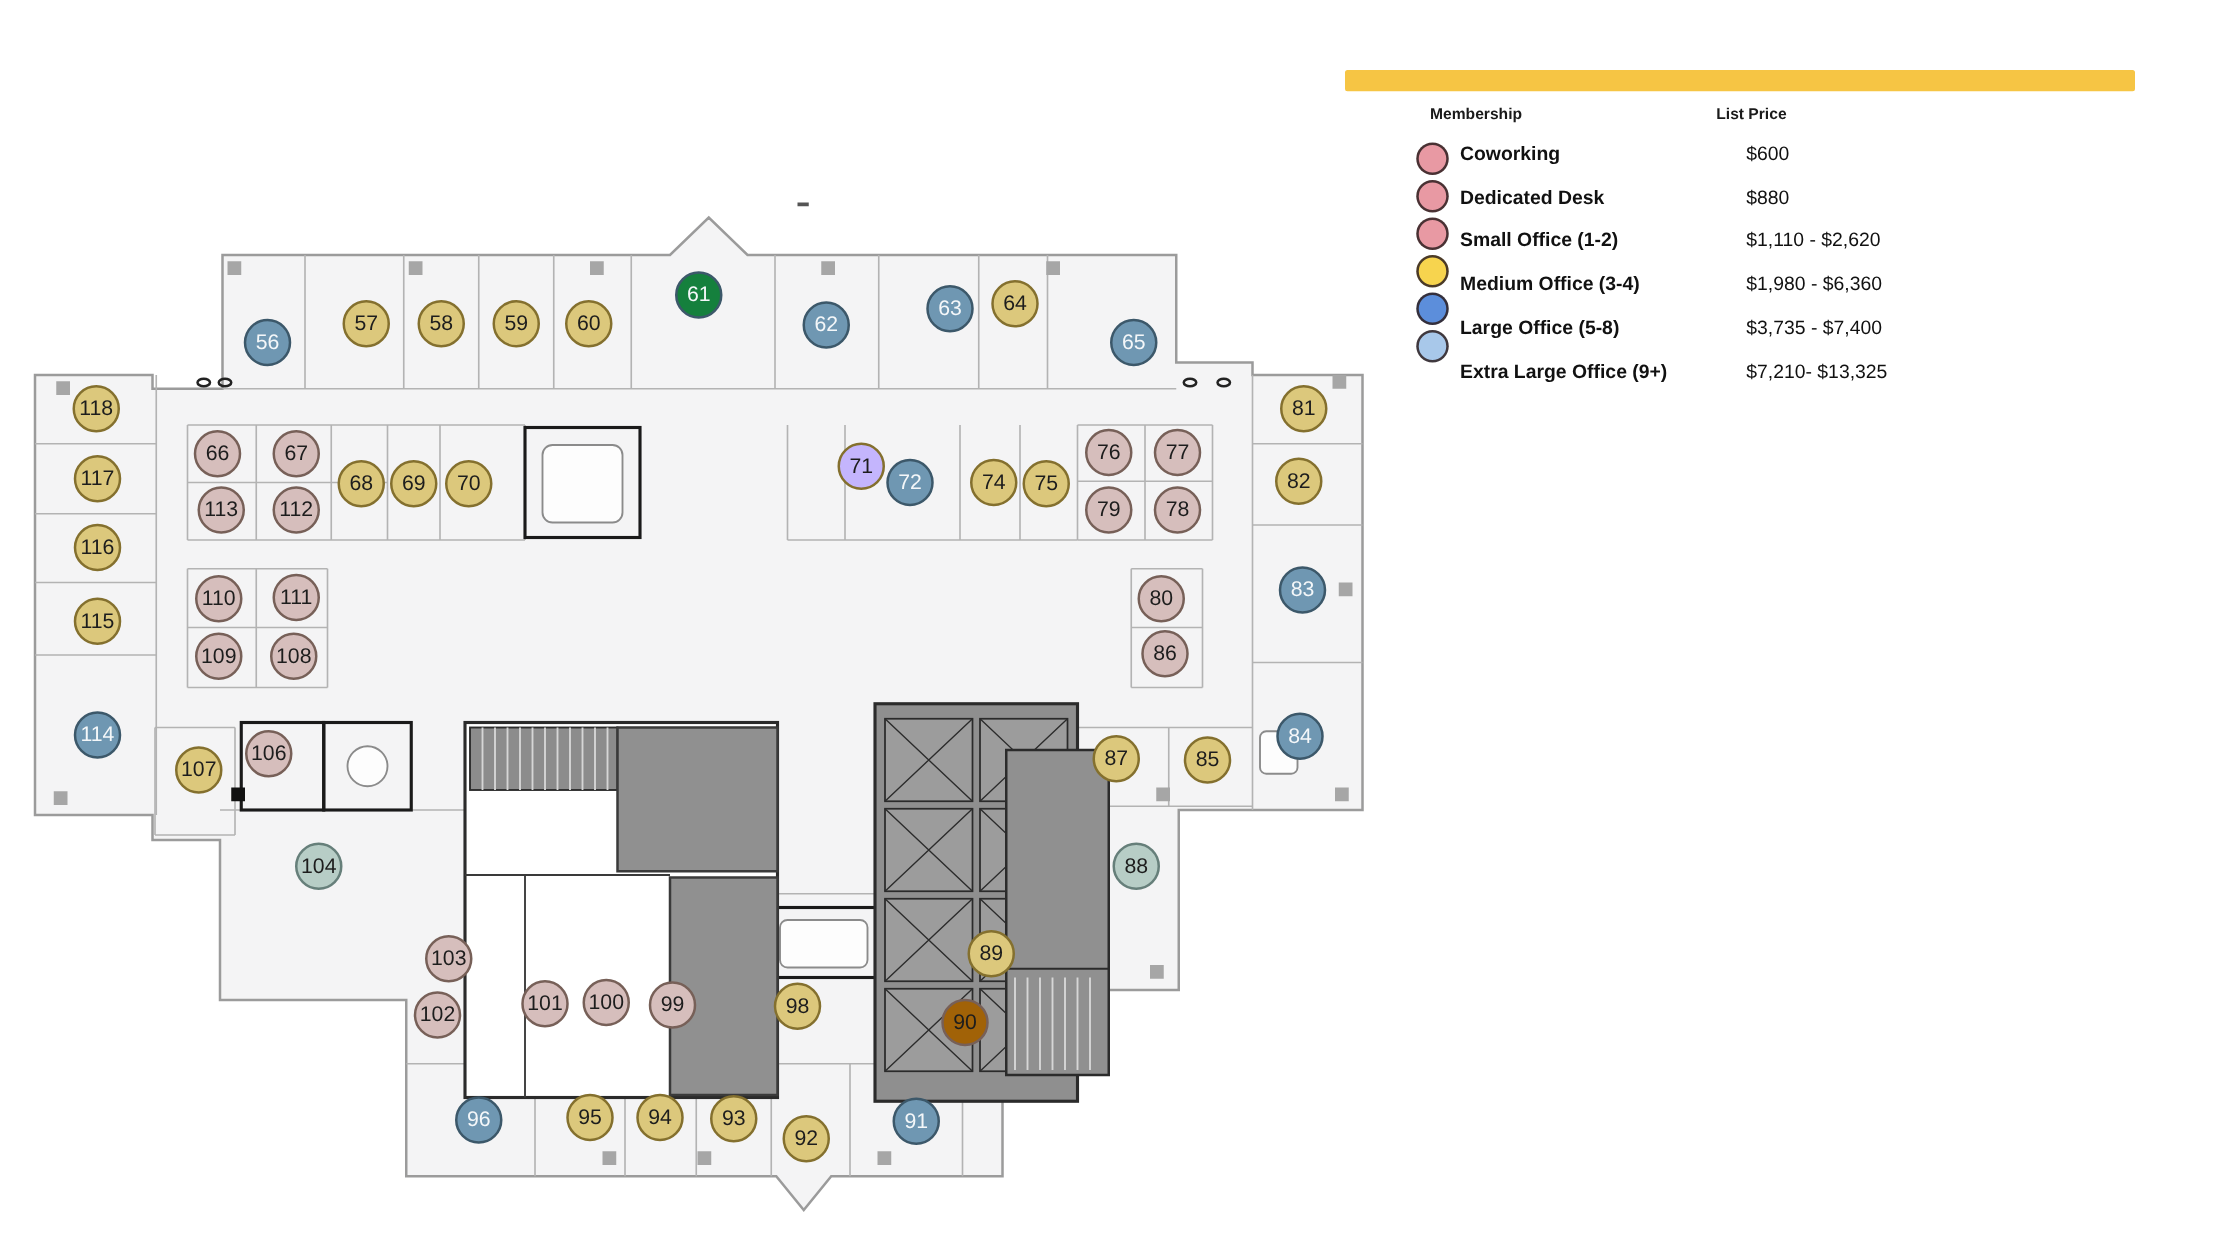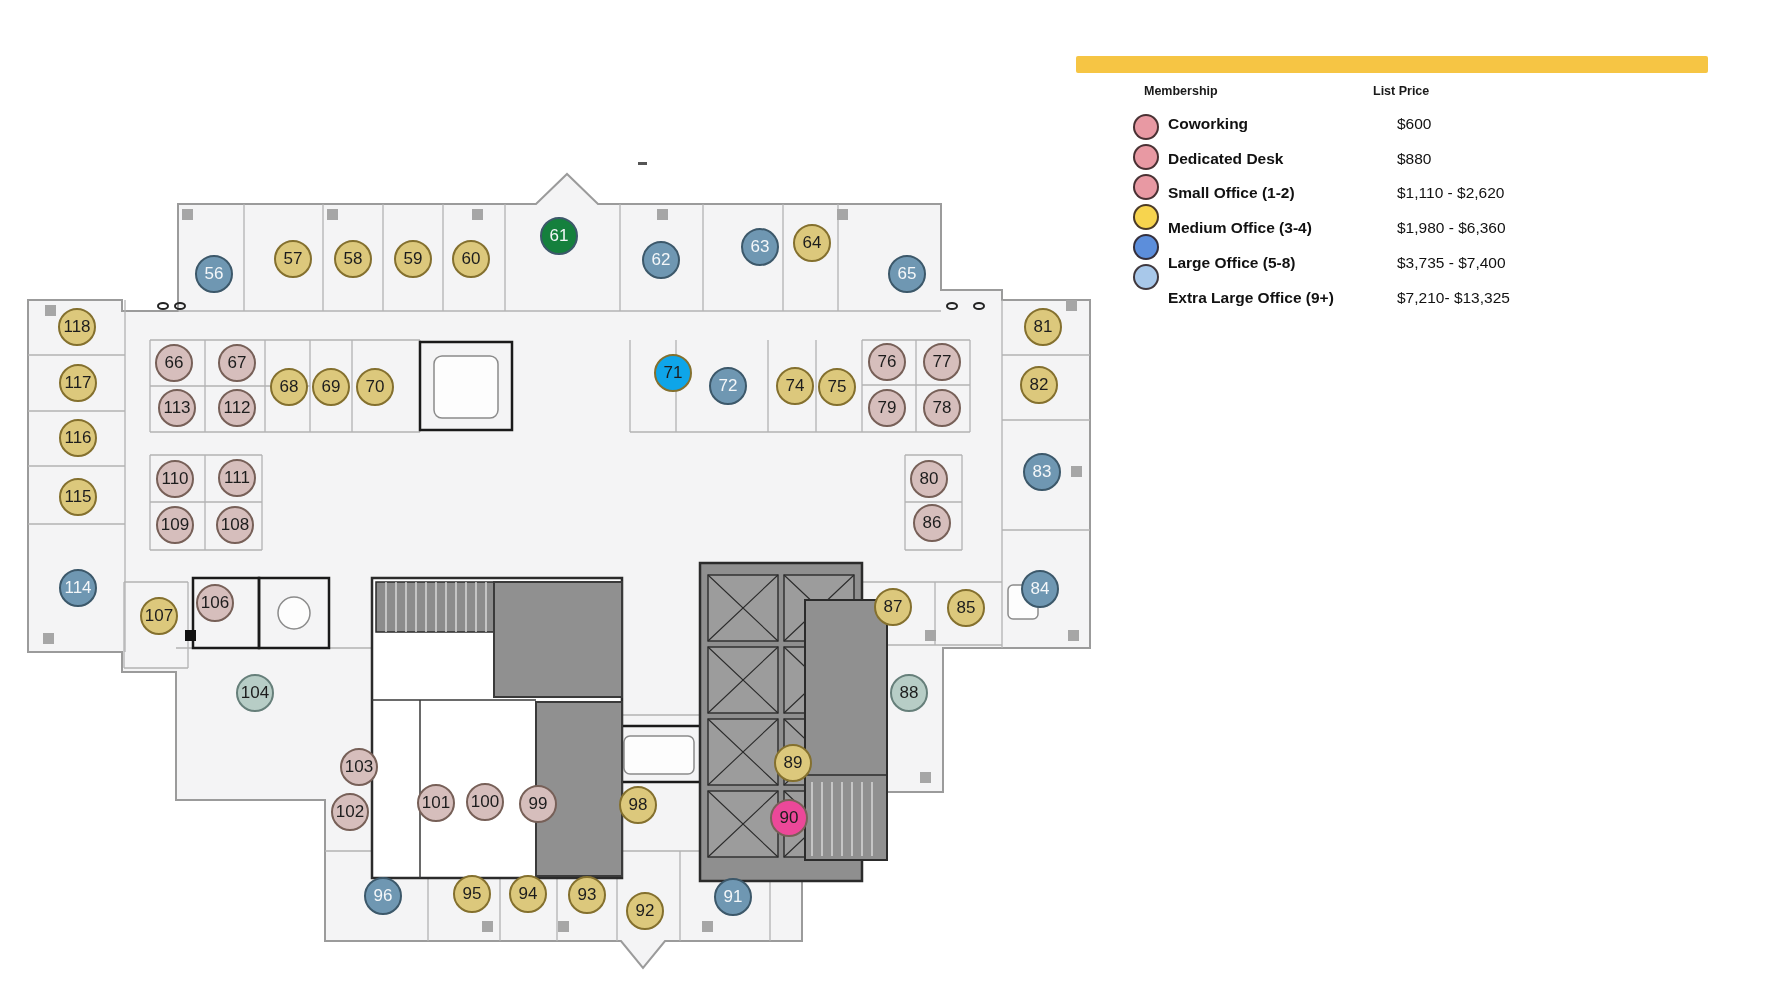--- a/index.html
+++ b/index.html
@@ -168,39 +168,39 @@
       <div class="marker large_office" style="left: 540px; top: 217px; background: #15803d; border-color: rgb(60, 88, 106);">61</div>
       <div class="marker large_office" style="left: 642px; top: 241px; background: rgb(111, 151, 178); border-color: rgb(60, 88, 106);">62</div>
       <div class="marker large_office" style="left: 741px; top: 228px; background: rgb(111, 151, 178); border-color: rgb(60, 88, 106);">63</div>
       <div class="marker medium_office" style="left: 793px; top: 224px; background: rgb(220, 200, 124); border-color: rgb(132, 112, 46);">64</div>
       <div class="marker large_office" style="left: 888px; top: 255px; background: rgb(111, 151, 178); border-color: rgb(60, 88, 106);">65</div>
       <div class="marker small_office" style="left: 155px; top: 344px; background: rgb(214, 190, 188); border-color: rgb(119, 96, 88);">66</div>
       <div class="marker small_office" style="left: 218px; top: 344px; background: rgb(214, 190, 188); border-color: rgb(119, 96, 88);">67</div>
       <div class="marker medium_office" style="left: 270px; top: 368px; background: rgb(220, 200, 124); border-color: rgb(132, 112, 46);">68</div>
       <div class="marker medium_office" style="left: 312px; top: 368px; background: rgb(220, 200, 124); border-color: rgb(132, 112, 46);">69</div>
       <div class="marker medium_office" style="left: 356px; top: 368px; background: rgb(220, 200, 124); border-color: rgb(132, 112, 46);">70</div>
-      <div class="marker medium_office" style="left: 654px; top: 354px; background: #0ea5e9; border-color: rgb(132, 112, 46);">71</div>
+      <div class="marker medium_office" style="left: 670px; top: 354px; background: #c4b5fd; border-color: rgb(132, 112, 46);">71</div>
       <div class="marker large_office" style="left: 709px; top: 367px; background: rgb(111, 151, 178); border-color: rgb(60, 88, 106);">72</div>
       <div class="marker medium_office" style="left: 776px; top: 367px; background: rgb(220, 200, 124); border-color: rgb(132, 112, 46);">74</div>
       <div class="marker medium_office" style="left: 818px; top: 368px; background: rgb(220, 200, 124); border-color: rgb(132, 112, 46);">75</div>
       <div class="marker small_office" style="left: 868px; top: 343px; background: rgb(214, 190, 188); border-color: rgb(119, 96, 88);">76</div>
       <div class="marker small_office" style="left: 923px; top: 343px; background: rgb(214, 190, 188); border-color: rgb(119, 96, 88);">77</div>
       <div class="marker small_office" style="left: 923px; top: 389px; background: rgb(214, 190, 188); border-color: rgb(119, 96, 88);">78</div>
       <div class="marker small_office" style="left: 868px; top: 389px; background: rgb(214, 190, 188); border-color: rgb(119, 96, 88);">79</div>
       <div class="marker small_office" style="left: 910px; top: 460px; background: rgb(214, 190, 188); border-color: rgb(119, 96, 88);">80</div>
       <div class="marker medium_office" style="left: 1024px; top: 308px; background: rgb(220, 200, 124); border-color: rgb(132, 112, 46);">81</div>
       <div class="marker medium_office" style="left: 1020px; top: 366px; background: rgb(220, 200, 124); border-color: rgb(132, 112, 46);">82</div>
       <div class="marker large_office" style="left: 1023px; top: 453px; background: rgb(111, 151, 178); border-color: rgb(60, 88, 106);">83</div>
       <div class="marker large_office" style="left: 1021px; top: 570px; background: rgb(111, 151, 178); border-color: rgb(60, 88, 106);">84</div>
       <div class="marker medium_office" style="left: 947px; top: 589px; background: rgb(220, 200, 124); border-color: rgb(132, 112, 46);">85</div>
       <div class="marker small_office" style="left: 913px; top: 504px; background: rgb(214, 190, 188); border-color: rgb(119, 96, 88);">86</div>
       <div class="marker medium_office" style="left: 874px; top: 588px; background: rgb(220, 200, 124); border-color: rgb(132, 112, 46);">87</div>
       <div class="marker xl_office" style="left: 890px; top: 674px; background: rgb(183, 205, 198); border-color: rgb(102, 127, 122);">88</div>
       <div class="marker medium_office" style="left: 774px; top: 744px; background: rgb(220, 200, 124); border-color: rgb(132, 112, 46);">89</div>
-      <div class="marker small_office" style="left: 770px; top: 799px; background: #ec4899; border-color: rgb(119, 96, 88);">90</div>
+      <div class="marker small_office" style="left: 753px; top: 799px; background: #a16207; border-color: rgb(119, 96, 88);">90</div>
       <div class="marker large_office" style="left: 714px; top: 878px; background: rgb(111, 151, 178); border-color: rgb(60, 88, 106);">91</div>
       <div class="marker medium_office" style="left: 626px; top: 892px; background: rgb(220, 200, 124); border-color: rgb(132, 112, 46);">92</div>
       <div class="marker medium_office" style="left: 568px; top: 876px; background: rgb(220, 200, 124); border-color: rgb(132, 112, 46);">93</div>
       <div class="marker medium_office" style="left: 509px; top: 875px; background: rgb(220, 200, 124); border-color: rgb(132, 112, 46);">94</div>
       <div class="marker medium_office" style="left: 453px; top: 875px; background: rgb(220, 200, 124); border-color: rgb(132, 112, 46);">95</div>
       <div class="marker large_office" style="left: 364px; top: 877px; background: rgb(111, 151, 178); border-color: rgb(60, 88, 106);">96</div>
       <div class="marker medium_office" style="left: 619px; top: 786px; background: rgb(220, 200, 124); border-color: rgb(132, 112, 46);">98</div>
       <div class="marker small_office" style="left: 519px; top: 785px; background: rgb(214, 190, 188); border-color: rgb(119, 96, 88);">99</div>
       <div class="marker small_office" style="left: 466px; top: 783px; background: rgb(214, 190, 188); border-color: rgb(119, 96, 88);">100</div>
       <div class="marker small_office" style="left: 417px; top: 784px; background: rgb(214, 190, 188); border-color: rgb(119, 96, 88);">101</div>

